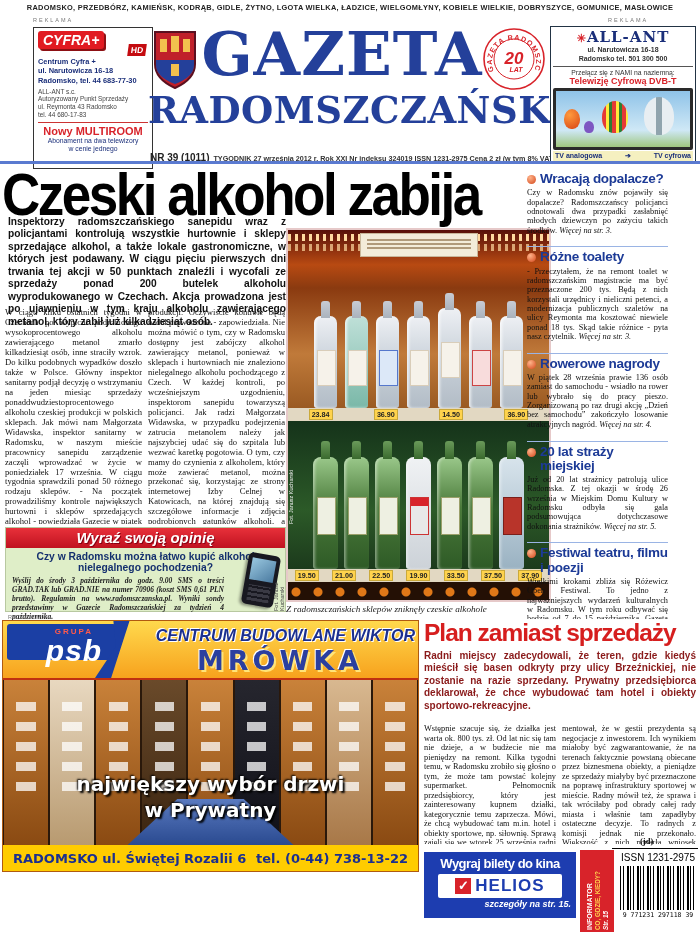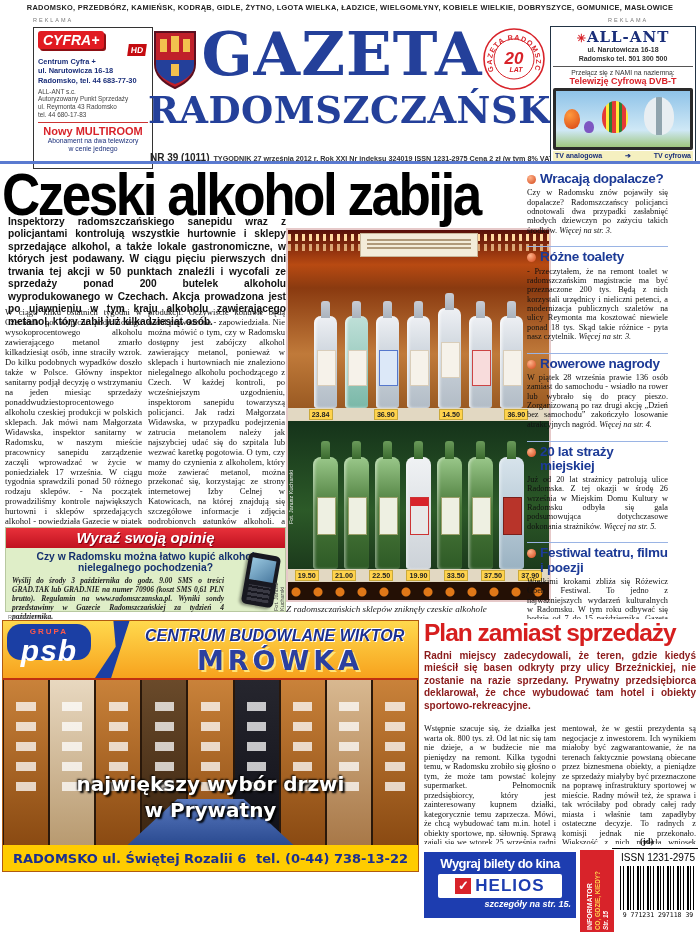--- a/index.html
+++ b/index.html
@@ -118,26 +118,26 @@
   .btitle{position:relative;padding-left:13px;font:bold 13.5px/1.05 "Liberation Sans",sans-serif;
           color:#1c3a96;letter-spacing:-.3px;}
   .bullet{position:absolute;left:0;top:3px;width:9px;height:9px;border-radius:50%;
           background:radial-gradient(circle at 35% 30%,#ffb48a,#d3451a);}
   .btext{margin-top:2px;font:8.3px/1.13 "Liberation Serif",serif;text-align:justify;color:#111;}
   .more{font-style:italic;}
   
   .mrowka{left:2px;top:620px;width:417px;height:252px;border:1px solid #b05a10;box-sizing:border-box;overflow:hidden;}
   .mr-banner{position:relative;height:57px;background:linear-gradient(180deg,#ffd94d,#f7a21d);border-bottom:2px solid #c03010;}
   .psb{position:absolute;left:4px;top:3px;width:84px;height:36px;background:#1b3fa4;color:#fff;text-align:center;
-       border-radius:14px;}
+       border-radius:3px;padding-left:25px;}
   .psb-g{font:bold 8px "Liberation Sans",sans-serif;color:#ff5a4a;letter-spacing:2px;margin-top:3px;}
   .psb-n{font:bold italic 30px/30px "Liberation Sans",sans-serif;letter-spacing:1px;}
   .swoosh{position:absolute;left:92px;top:0;width:46px;height:57px;background:#1b3fa4;
           clip-path:polygon(40% 0,75% 0,35% 100%,0 100%,45% 45%);}
-  .mr-l1{position:absolute;left:142px;top:6px;width:270px;text-align:left;
+  .mr-l1{position:absolute;left:142px;top:6px;width:270px;text-align:right;
          font:bold italic 16px "Liberation Sans",sans-serif;color:#1b2f8f;
          text-shadow:1px 1px 0 #fff,-1px -1px 0 #fff;}
   .mr-l2{position:absolute;left:142px;top:26px;width:270px;text-align:center;
          font:bold 27px/27px "DejaVu Sans",sans-serif;color:#2b3f9f;letter-spacing:4px;
          text-shadow:2px 2px 0 #ffe478,-1px -1px 0 #fff;}
   .mr-photo{position:relative;height:165px;background:#2a180a;display:flex;overflow:hidden;}
   .door{flex:1;margin:0 1px;background:linear-gradient(180deg,#c9823a,#8a4a12);position:relative;}
   .door::after{content:"";position:absolute;left:28%;top:12%;width:44%;height:55%;
         background:repeating-linear-gradient(0deg,rgba(255,255,255,.75) 0 9px,rgba(0,0,0,0) 9px 20px);}
   .door:nth-child(2){background:linear-gradient(180deg,#e8d8c0,#b89a70);}

